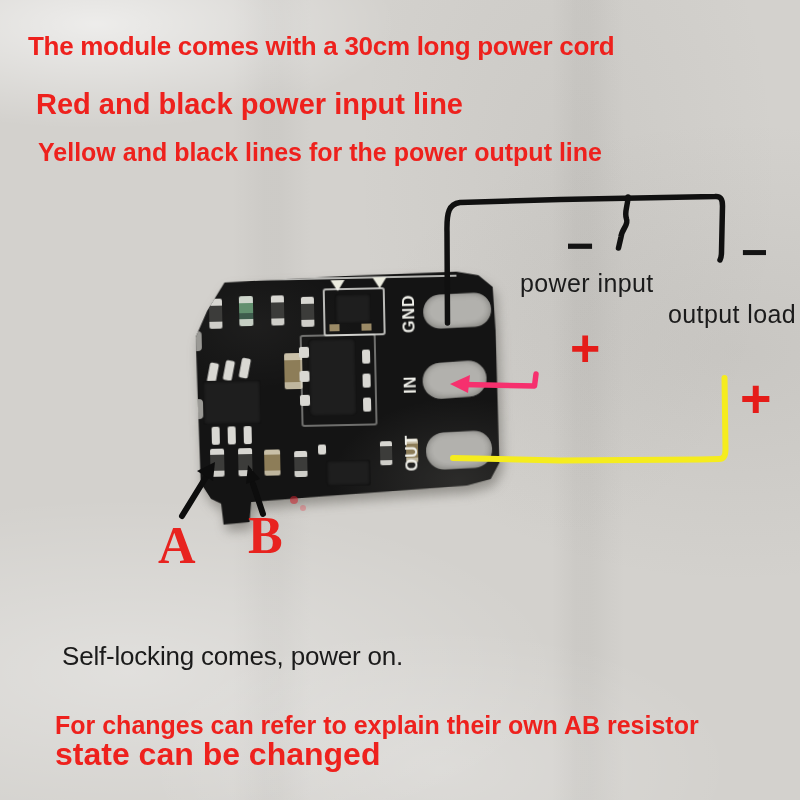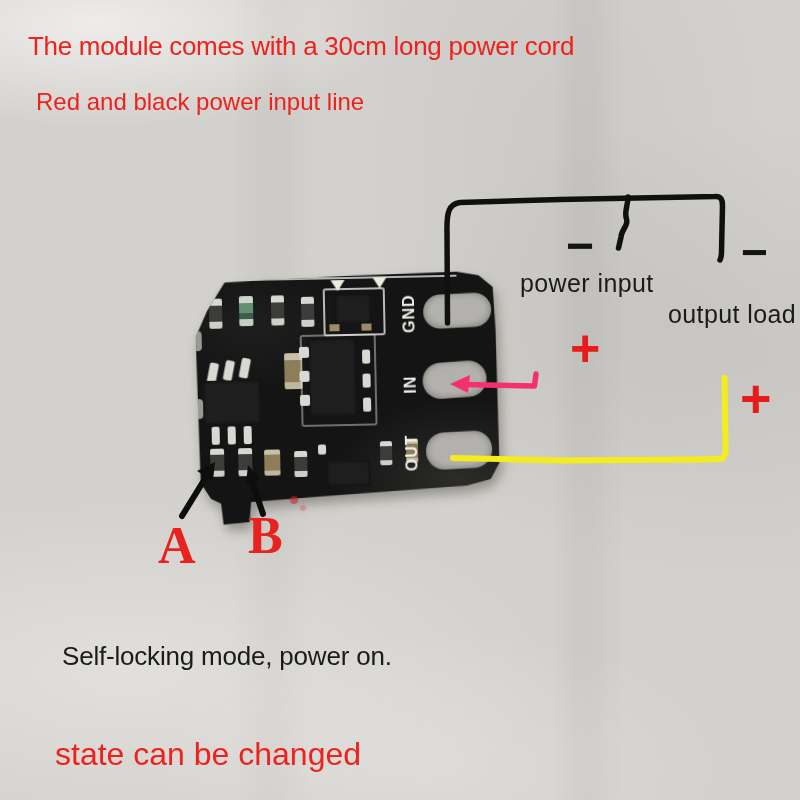--- a/index.html
+++ b/index.html
@@ -8,21 +8,21 @@
     background-color:#d3d1cd;
     background-image:
       radial-gradient(ellipse 430px 150px at 12% 3%, rgba(255,255,255,.60), transparent 70%),
       radial-gradient(ellipse 520px 320px at 92% 44%, rgba(106,104,100,.10), transparent 72%),
       radial-gradient(ellipse 620px 250px at 16% 84%, rgba(255,255,255,.32), transparent 70%),
       radial-gradient(ellipse 420px 200px at 55% 96%, rgba(255,255,255,.22), transparent 70%),
       radial-gradient(ellipse 300px 520px at 71% 22%, rgba(116,114,110,.08), transparent 70%),
       linear-gradient(90deg, transparent 0 29%, rgba(88,86,82,.05) 33% 35%, transparent 39%, transparent 69%, rgba(88,86,82,.06) 72% 74%, transparent 78%);
   }
   .txt{position:absolute;white-space:nowrap;line-height:1.05;}
-  .red{color:#ee211d;font-weight:400;}
+  .red{color:#ee211d;font-weight:700;}
   .blk-t{color:#1b1b1b;font-weight:400;}
   .sym{position:absolute;line-height:1;font-weight:700;}
   
   .pcb{position:absolute;left:197px;top:274px;width:301px;height:250px;transform:rotate(-1.2deg);
        filter:drop-shadow(3px 7px 6px rgba(70,68,62,.45));z-index:1;}
   .board{position:absolute;inset:0;background:#141414;
     background-image:radial-gradient(ellipse 180px 120px at 86% 84%, rgba(130,128,122,.22), transparent 70%),
                      radial-gradient(ellipse 140px 90px at 20% 20%, rgba(120,118,114,.10), transparent 70%);
     clip-path:polygon(30px 6px,150px 2px,262px 0px,284px 4px,298px 16px,300px 60px,301px 192px,292px 208px,268px 214px,120px 222px,52px 226px,50px 246px,24px 248px,22px 227px,12px 222px,2px 206px,0px 60px,12px 34px);}
   .c{position:absolute;}
@@ -112,29 +112,31 @@
     <path d="M182 516 L206 477" stroke="#0d0d0d" stroke-width="6" stroke-linecap="round" fill="none"></path>
     <polygon points="215,462 213,481 197,471" fill="#0d0d0d"></polygon>
     <path d="M263 514 L253 484" stroke="#0d0d0d" stroke-width="6" stroke-linecap="round" fill="none"></path>
     <polygon points="248,465 260,479 246,484" fill="#0d0d0d"></polygon>
 
     <circle cx="294" cy="500" r="4" fill="rgba(205,35,45,.55)"></circle>
     <circle cx="303" cy="508" r="3" fill="rgba(230,70,80,.35)"></circle>
   </svg>
 
   <div class="txt red" style="left:28px;top:33px;font-size:26px;letter-spacing:-0.3px;z-index:3;">The module comes with a 30cm long power cord</div>
-  <div class="txt red" style="left:36px;top:89px;font-size:24px;z-index:3;">Red and black power input line</div>
+  <div class="txt red" style="left:36px;top:89px;font-size:29px;z-index:3;">Red and black power input line</div>
+  <div class="txt red" style="left:38px;top:139px;font-size:25px;z-index:3;">Yellow and black lines for the power output line</div>
 
   <div class="txt blk-t" style="left:520px;top:270px;font-size:25px;letter-spacing:.4px;z-index:3;">power input</div>
   <div class="txt blk-t" style="left:668px;top:301px;font-size:25px;letter-spacing:.4px;z-index:3;">output load</div>
 
   <div class="sym" style="left:566px;top:222px;font-size:48px;color:#141414;z-index:3;">−</div>
   <div class="sym" style="left:741px;top:229px;font-size:46px;color:#141414;z-index:3;">−</div>
   <div class="sym" style="left:570px;top:322px;font-size:52px;color:#e51c19;z-index:3;">+</div>
   <div class="sym" style="left:740px;top:371px;font-size:54px;color:#e51c19;z-index:3;">+</div>
 
   <div class="ab" style="left:158px;top:520px;">A</div>
   <div class="ab" style="left:248px;top:510px;">B</div>
 
-  <div class="txt blk-t" style="left:62px;top:643px;font-size:26px;letter-spacing:-0.2px;z-index:3;">Self-locking mode, power on.</div>
+  <div class="txt blk-t" style="left:62px;top:643px;font-size:26px;letter-spacing:-0.2px;z-index:3;">Self-locking comes, power on.</div>
+  <div class="txt red" style="left:55px;top:712px;font-size:25px;z-index:3;">For changes can refer to explain their own AB resistor</div>
   <div class="txt red" style="left:55px;top:738px;font-size:32px;z-index:3;">state can be changed</div>
 
 </div>
 
 </body></html>

